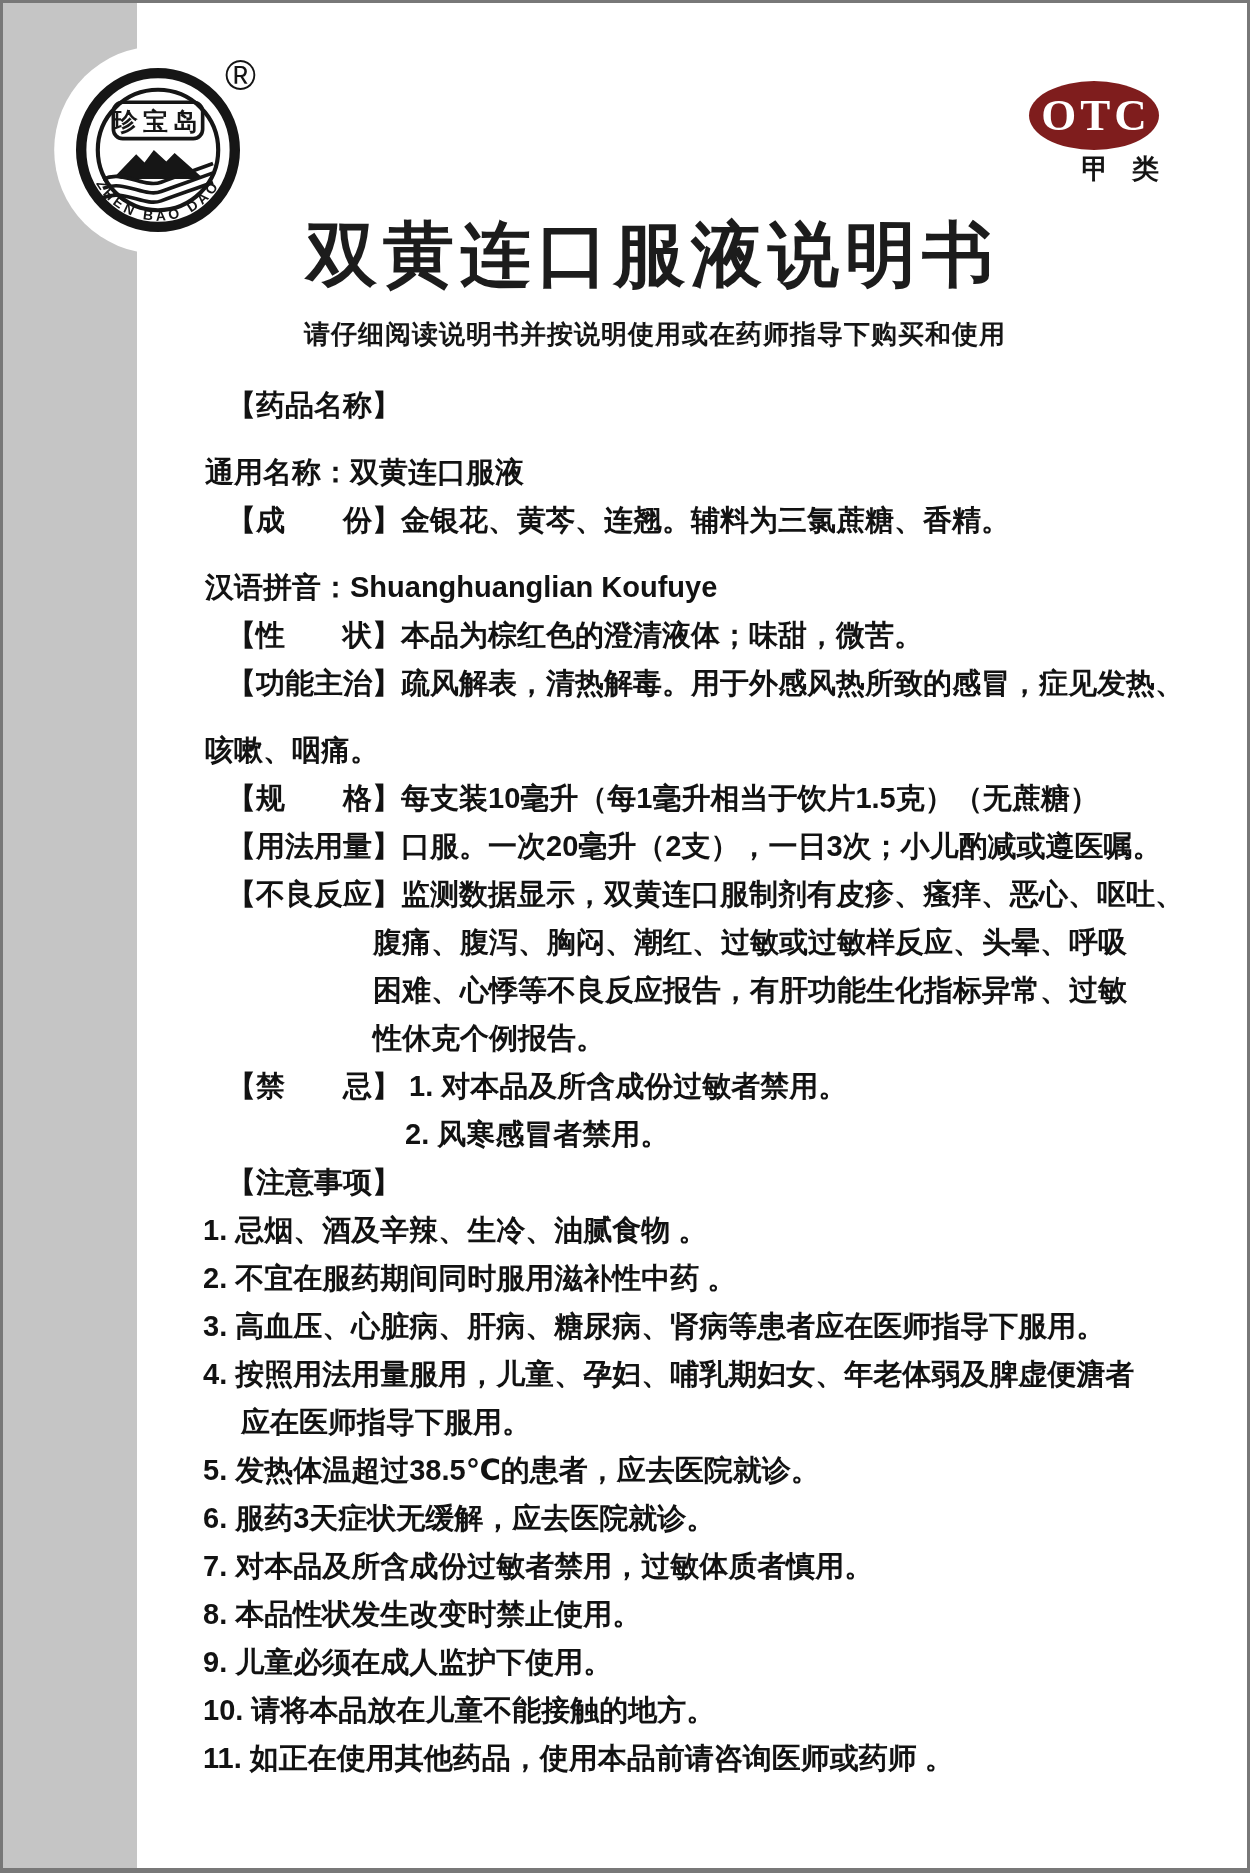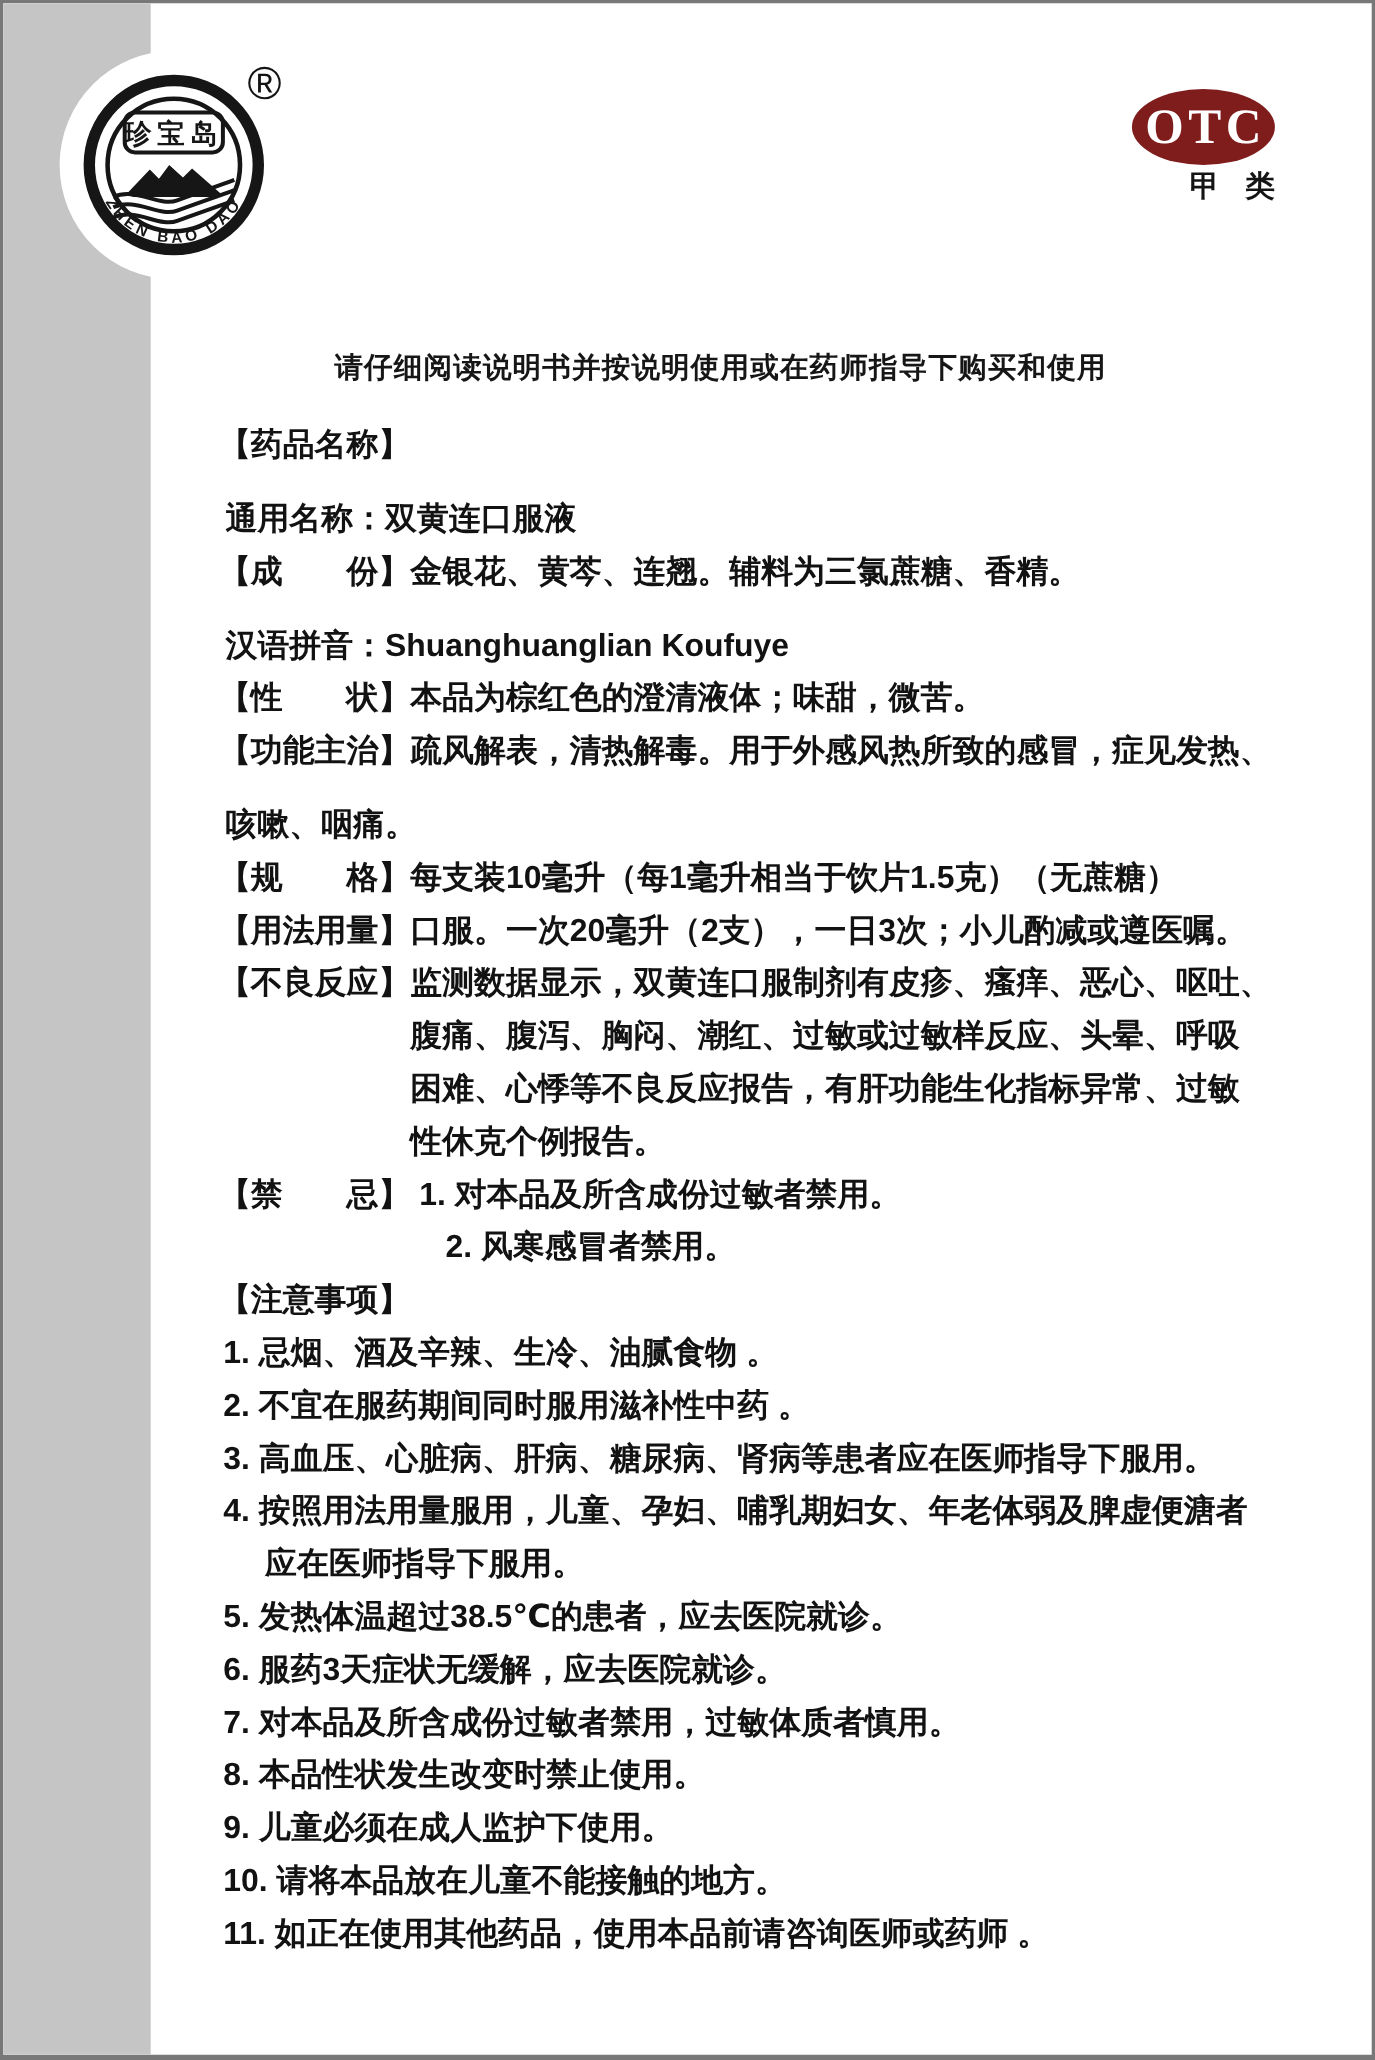--- a/index.html
+++ b/index.html
@@ -40,21 +40,21 @@
   .doc-body{
     position:absolute;left:196px;top:378px;right:40px;
     font-size:29px;font-weight:700;line-height:48px;color:#121212;
   }
   .row{white-space:pre;}
   .row.sub{padding-left:6px;margin-top:19px;}
   .hang-label{padding-left:174px;text-indent:-174px;}
   .contra-item2{padding-left:206px;}
   .prec-list{padding-left:4px;}
   .prec-item{padding-left:38px;text-indent:-38px;white-space:pre;}
-  .lbl{letter-spacing:0px;}
+  .lbl{letter-spacing:0px;margin-left:28px;}
 </style>
 </head>
 <body>
 
 <div class="page">
 
   <div class="gray-strip"></div>
 
   <div class="logo-wrap">
     <svg width="218" height="218" viewBox="0 0 210 210">
@@ -75,20 +75,21 @@
       </text>
     </svg>
   </div>
   <div class="reg-mark">®</div>
 
   <div class="otc-ellipse">
     <span class="otc-text">OTC</span>
   </div>
   <div class="otc-class">甲 类</div>
 
+  <div class="doc-title">双黄连口服液说明书</div>
   <div class="doc-subtitle">请仔细阅读说明书并按说明使用或在药师指导下购买和使用</div>
 
   <div class="doc-body">
 
     <div class="row"><span class="lbl">【药品名称】</span></div>
     <div class="row sub">通用名称：双黄连口服液</div>
     <div class="row"><span class="lbl">【成　　份】</span><span>金银花、黄芩、连翘。辅料为三氯蔗糖、香精。</span></div>
 
     <div class="row sub">汉语拼音：Shuanghuanglian Koufuye</div>
 

